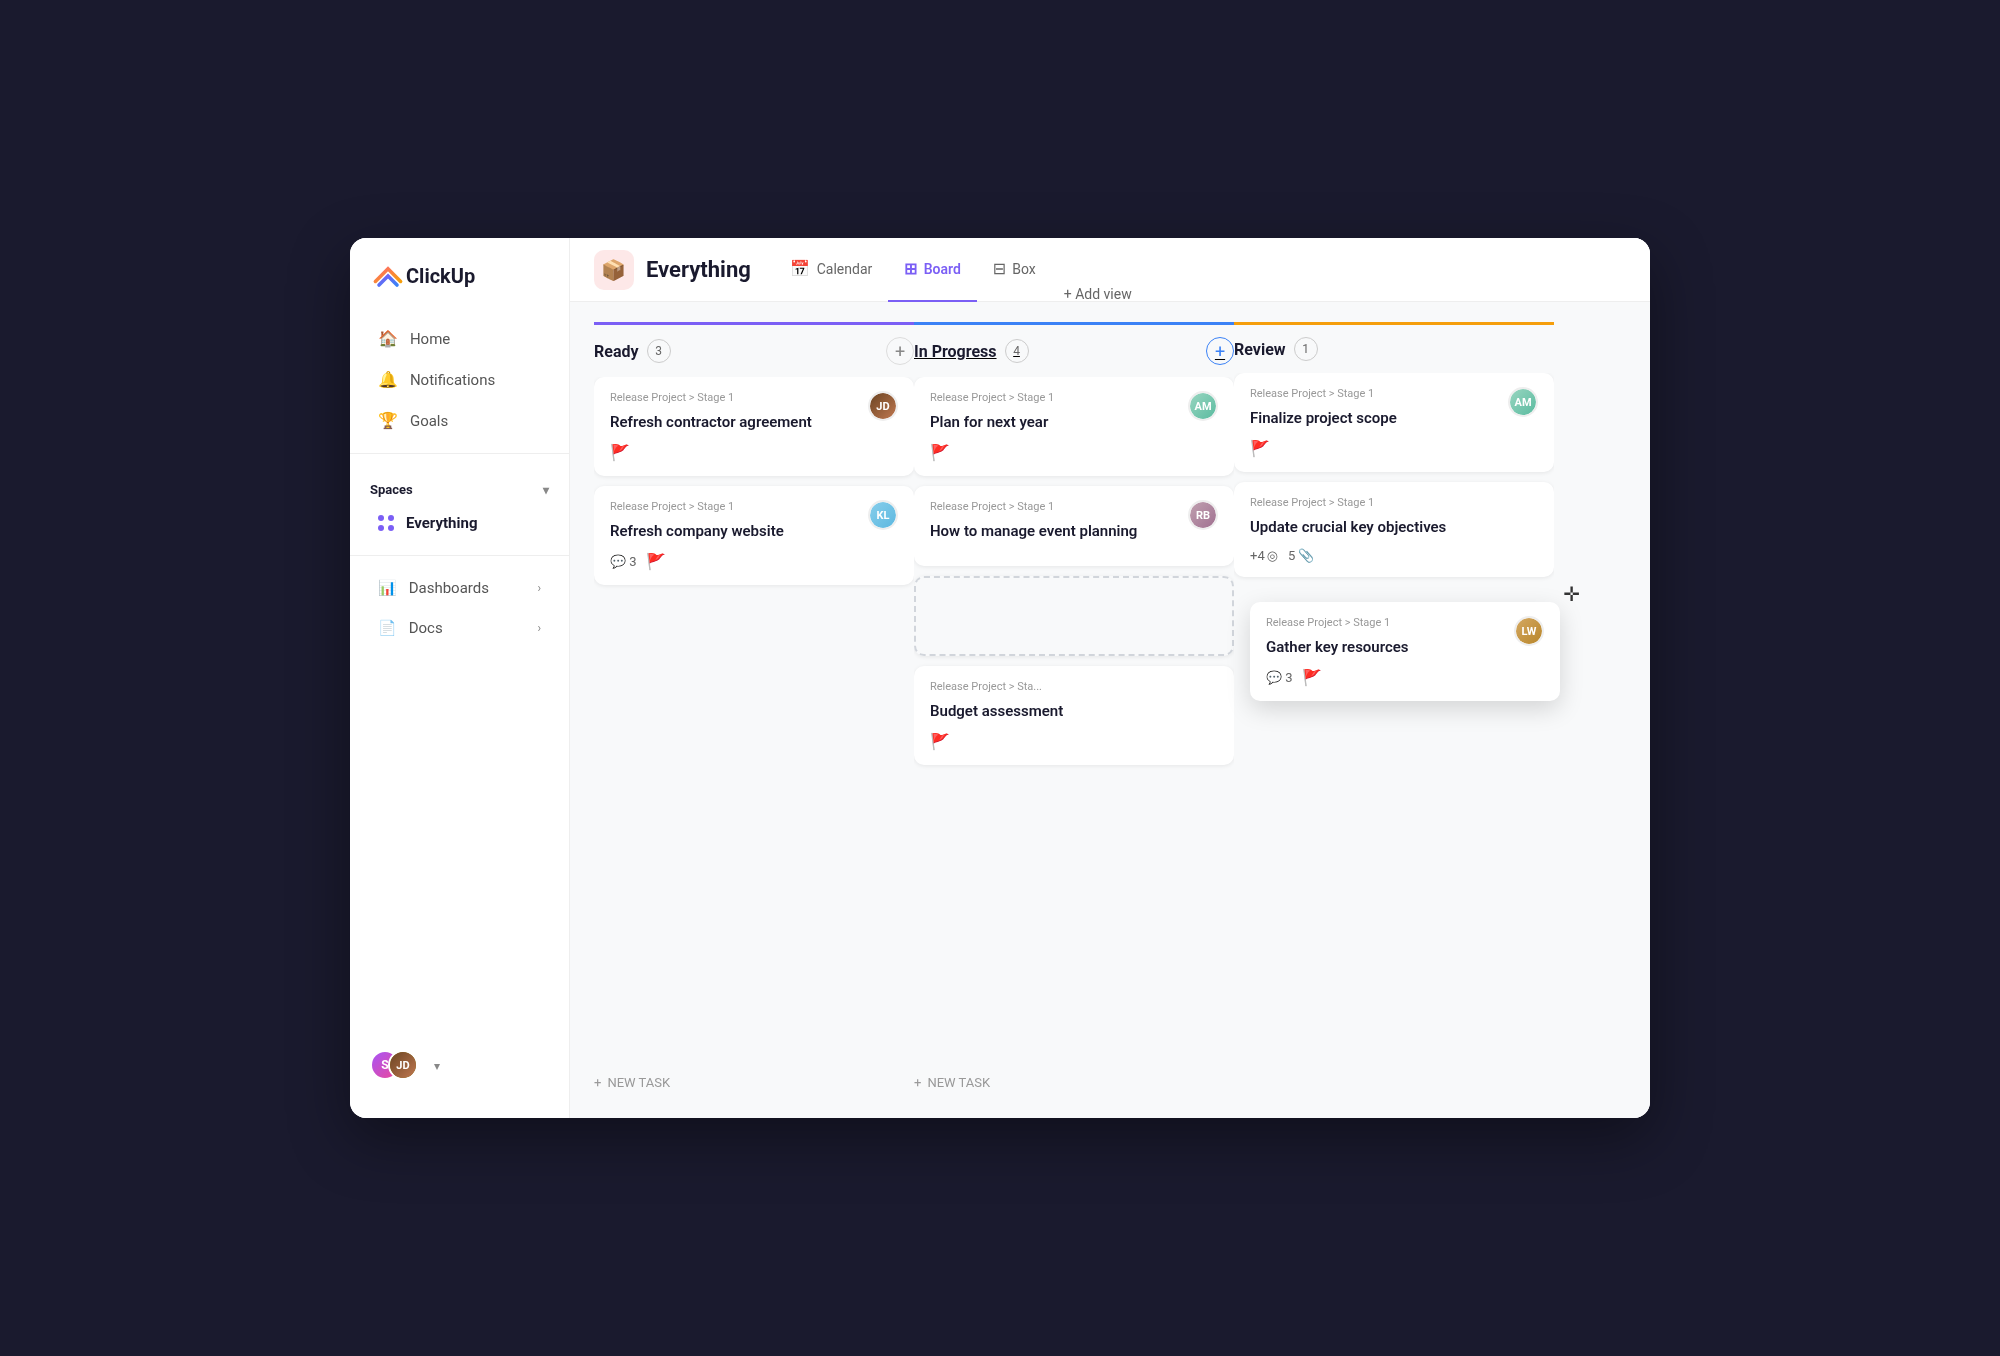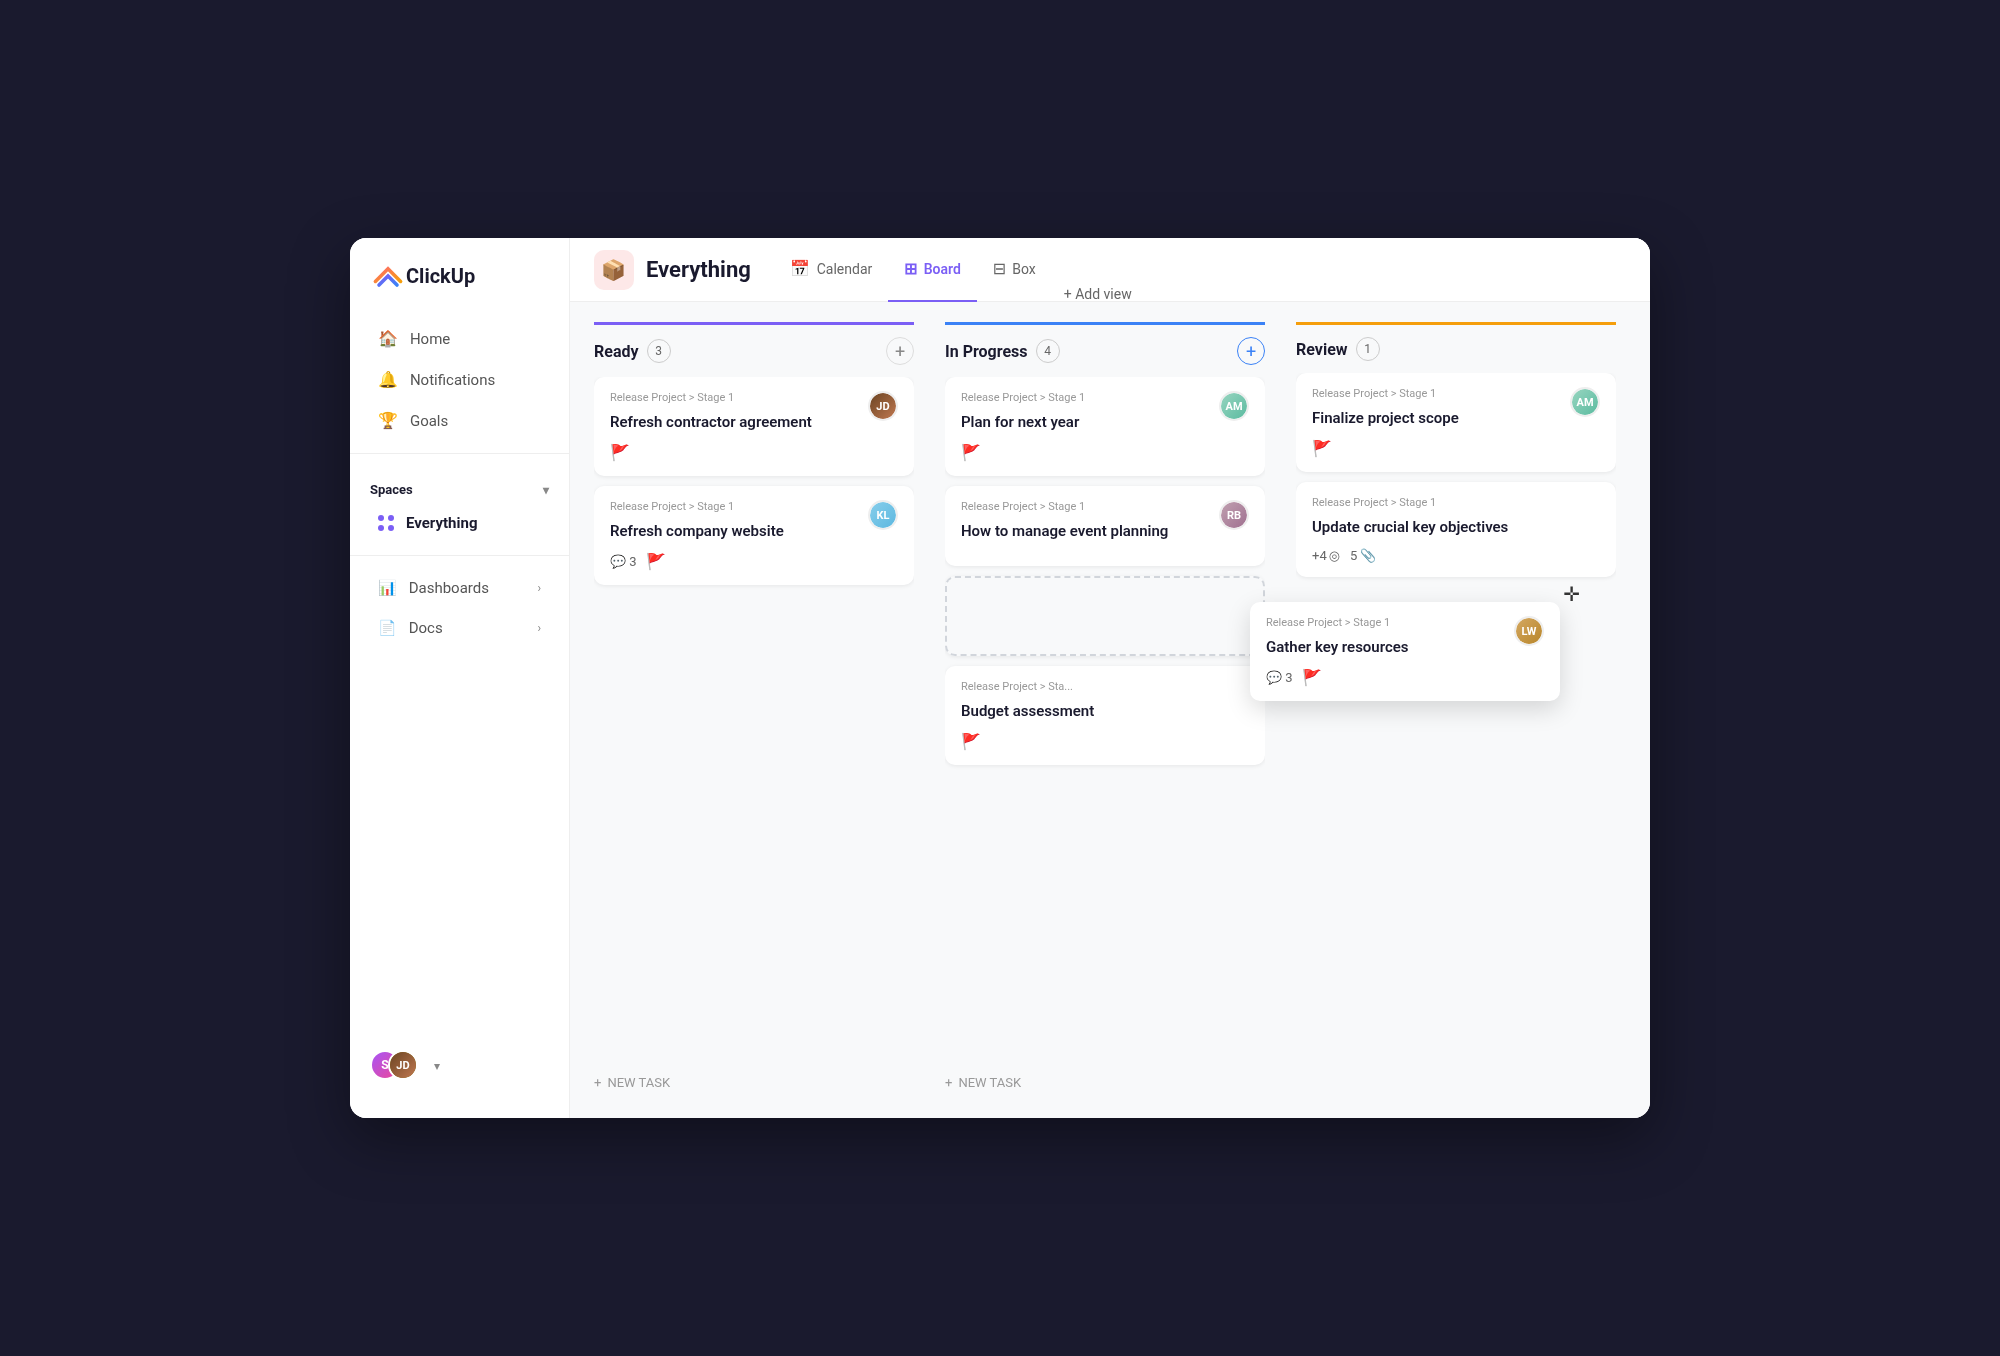--- a/index.html
+++ b/index.html
@@ -202,21 +202,21 @@
       padding: 0 12px;
       height: 64px;
       cursor: pointer;
       font-size: 14px;
       color: #666;
     }
     
     .board-area {
       flex: 1;
       display: flex;
-      gap: 31px;
+      gap: 0;
       padding: 20px 24px;
       overflow-x: auto;
       overflow-y: hidden;
     }
     .column {
       width: 320px;
       flex-shrink: 0;
       display: flex;
       flex-direction: column;
     }
@@ -252,21 +252,21 @@
       display: flex;
       align-items: center;
       justify-content: center;
       cursor: pointer;
       font-size: 18px;
       color: #888;
       border: 1.5px solid #ddd;
     }
     .column-add.blue { border-color: #3b82f6; color: #3b82f6; }
     .column-ready { border-color: #7b5ff5; }
-    .column-inprogress { border-color: #3b82f6; }
+    .column-inprogress { border-color: #3b82f6; text-decoration: underline; }
     .column-review { border-color: #f59e0b; }
     .cards-area {
       flex: 1;
       display: flex;
       flex-direction: column;
       gap: 10px;
       overflow-y: auto;
     }
     .card {
       background: #fff;

